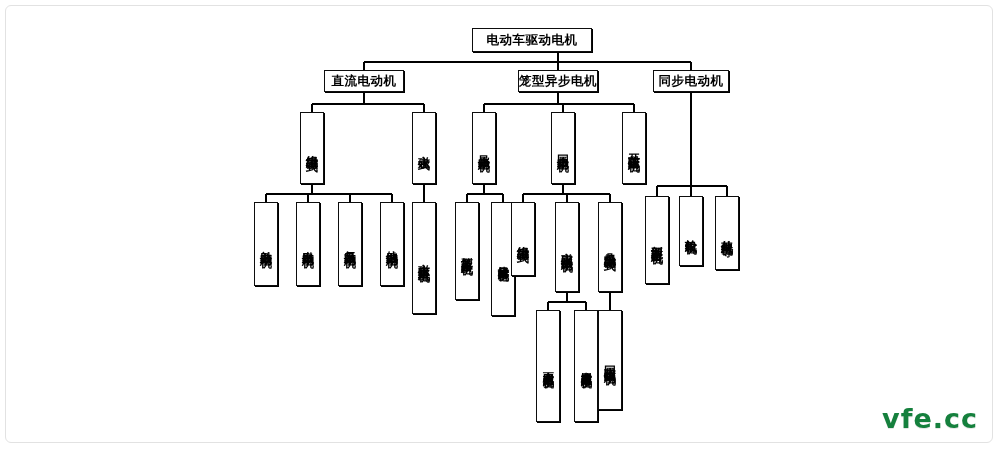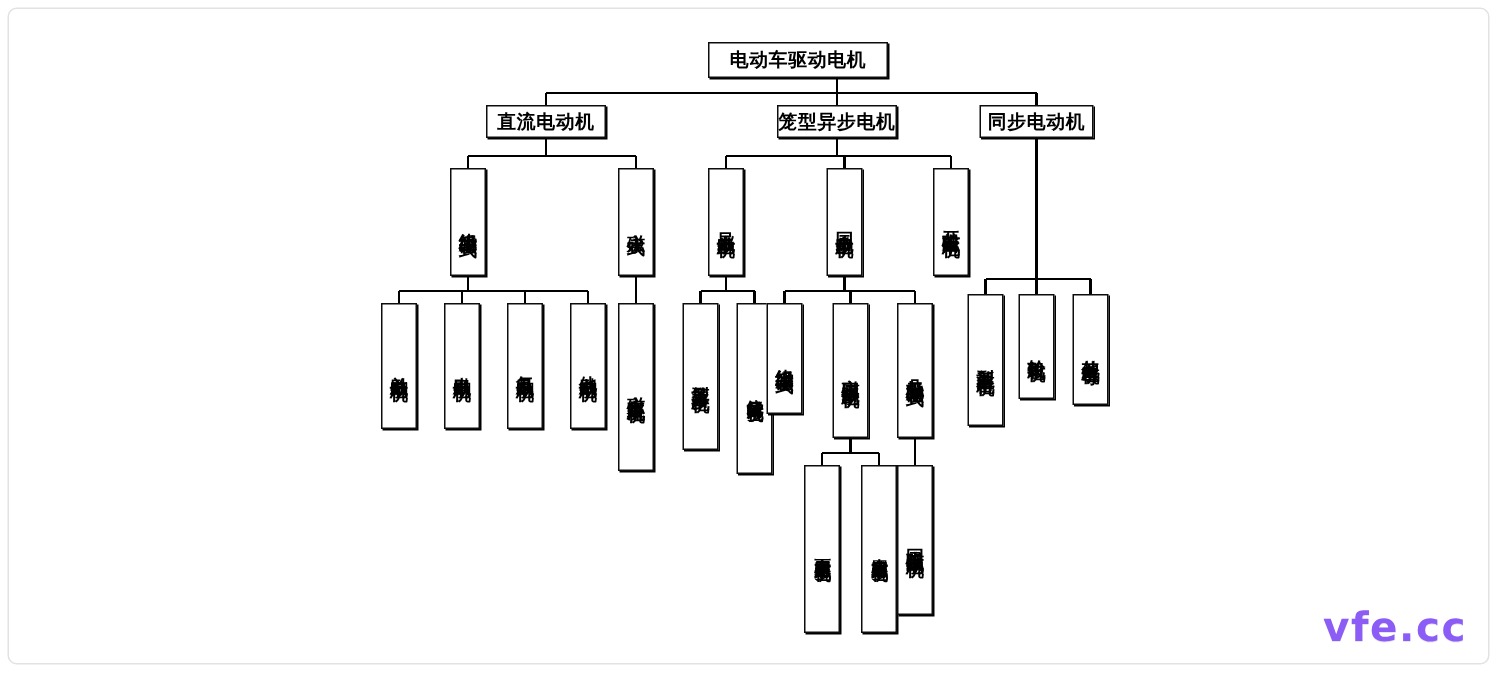--- a/index.html
+++ b/index.html
@@ -32,21 +32,21 @@
   
   .node.v{padding:4px 1px;}
   .node.v .lbl{
     writing-mode:vertical-rl;text-orientation:upright;
     font-size:12px;letter-spacing:1.2px;white-space:nowrap;
   }
   .node.v.sm .lbl{font-size:11px;letter-spacing:0.6px;}
 
   #watermark{
     position:absolute;right:22px;bottom:16px;
-    font-size:27px;font-weight:700;color:#8b5cf6;
+    font-size:27px;font-weight:700;color:#15803d;
     letter-spacing:1px;user-select:none;
     text-shadow:0 1px 0 #e6e6e6;
   }
 </style>
 </head>
 <body>
 
 <div id="frame"></div>
 
 <div id="stage">

